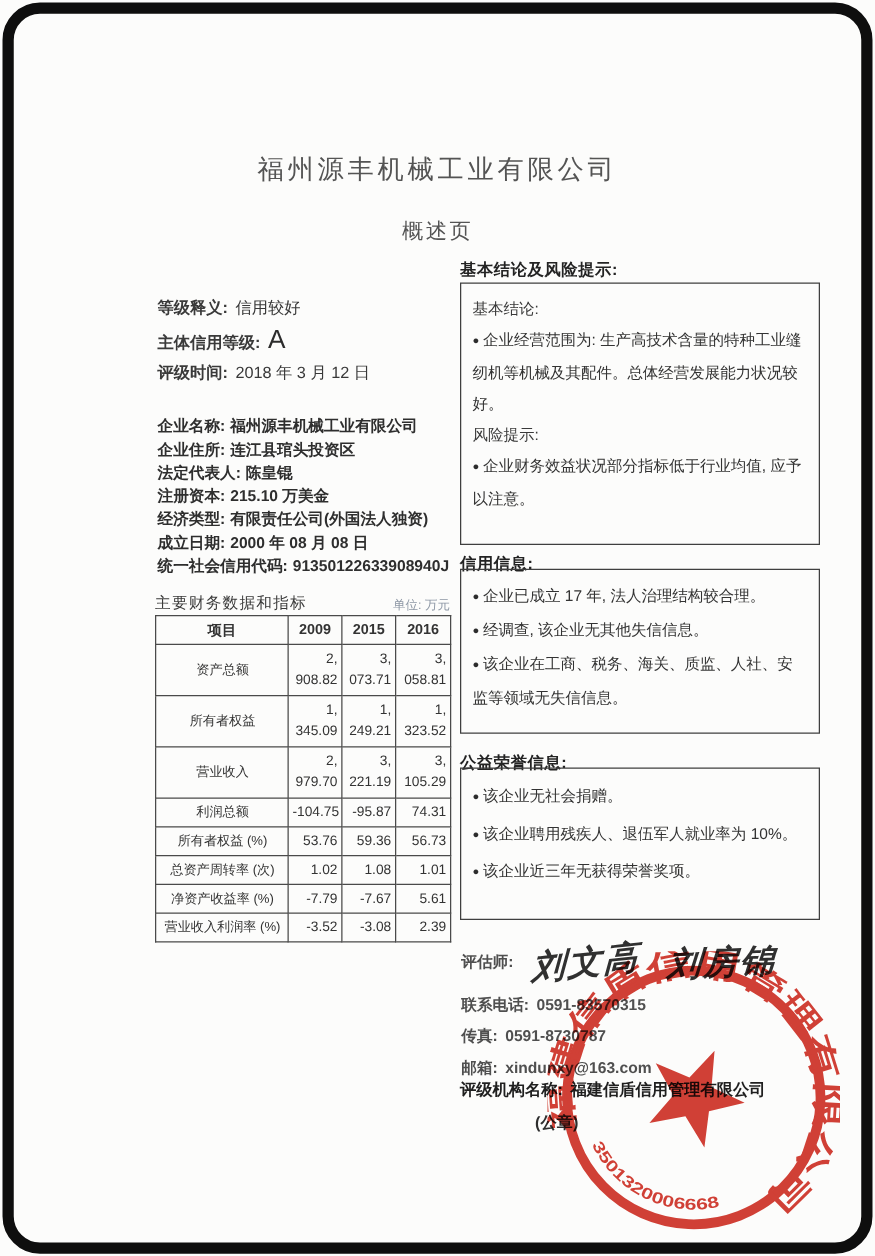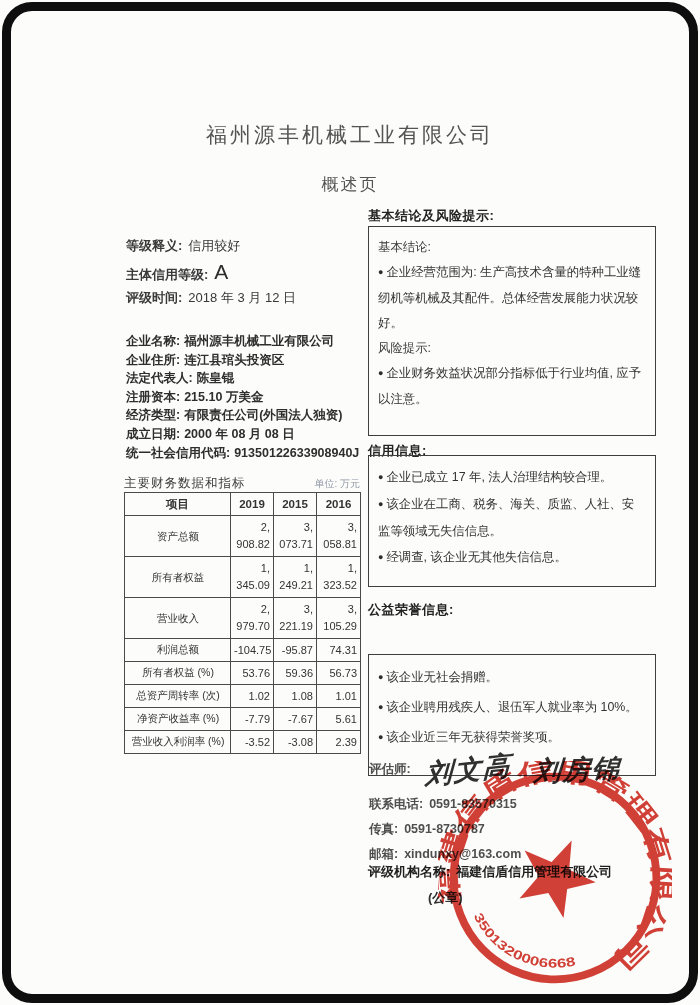--- a/index.html
+++ b/index.html
@@ -39,21 +39,21 @@
   .fin tr.small td { height:20px; }
 
   .sec-head { position:absolute; left:368px; font-size:13px; font-weight:bold; color:#232323; letter-spacing:0.5px; }
   #h-conclusion { top:207px; }
   #h-credit { top:442px; }
   #h-honor { top:601px; }
   .sec-box { position:absolute; left:368px; width:268px; border:1px solid #3f3f3f;
              font-size:12.4px; line-height:25px; padding:8px 9px 6px 9px; color:#333; }
   #b-conclusion { top:226px; height:194px; }
   #b-credit { top:455px; height:116px; line-height:26px; }
-  #b-honor { top:614px; height:106px; line-height:29px;margin-top:40px; }
+  #b-honor { top:614px; height:106px; line-height:29px; }
   .sub { color:#3a3a3a; }
   .bullet { font-size:9px; margin-right:3px; position:relative; top:-1px; color:#2c2c2c; }
 
   .f-line { position:absolute; left:369px; font-size:12.5px; font-weight:bold; color:#4f4f4f; white-space:nowrap; }
   #assessor { top:752px; }
   .sig { font-family:"DejaVu Serif",serif; font-style:italic; font-weight:bold; font-size:27px;
          color:#303030; display:inline-block; transform:rotate(-6deg) skewX(-8deg);
          margin-left:14px; letter-spacing:2px; vertical-align:middle; }
   .sig2 { transform:rotate(-2deg) skewX(-6deg); margin-left:22px; }
   #phone { top:796px; }
@@ -105,21 +105,21 @@
   <table class="fin">
     <colgroup>
         <col style="width:106px">
         <col style="width:43px">
         <col style="width:43px">
         <col style="width:44px">
       </colgroup>
     <tbody>
         <tr>
       <th>项目</th>
-      <th>2019</th>
+      <th>2009</th>
       <th>2015</th>
       <th>2016</th>
     </tr>
     <tr class="big">
       <td class="lab">资产总额</td>
       <td class="num">2,
 908.82</td>
       <td class="num">3,
 073.71</td>
       <td class="num">3,
@@ -180,22 +180,22 @@
   <div class="sec-box" id="b-conclusion">
     <div class="sub">基本结论:</div>
     <div class="sec-item"><span class="bullet">●</span><span>企业经营范围为: 生产高技术含量的特种工业缝纫机等机械及其配件。总体经营发展能力状况较好。</span></div>
     <div class="sub">风险提示:</div>
     <div class="sec-item"><span class="bullet">●</span><span>企业财务效益状况部分指标低于行业均值, 应予以注意。</span></div>
   </div>
 
   <div class="sec-head" id="h-credit">信用信息:</div>
   <div class="sec-box" id="b-credit">
     <div class="sec-item"><span class="bullet">●</span><span>企业已成立 17 年, 法人治理结构较合理。</span></div>
+    <div class="sec-item"><span class="bullet">●</span><span>经调查, 该企业无其他失信信息。</span></div>
     <div class="sec-item"><span class="bullet">●</span><span>该企业在工商、税务、海关、质监、人社、安监等领域无失信信息。</span></div>
-    <div class="sec-item"><span class="bullet">●</span><span>经调查, 该企业无其他失信信息。</span></div>
   </div>
 
   <div class="sec-head" id="h-honor">公益荣誉信息:</div>
   <div class="sec-box" id="b-honor">
     <div class="sec-item"><span class="bullet">●</span><span>该企业无社会捐赠。</span></div>
     <div class="sec-item"><span class="bullet">●</span><span>该企业聘用残疾人、退伍军人就业率为 10%。</span></div>
     <div class="sec-item"><span class="bullet">●</span><span>该企业近三年无获得荣誉奖项。</span></div>
   </div>
 
   <div class="f-line" id="assessor">

